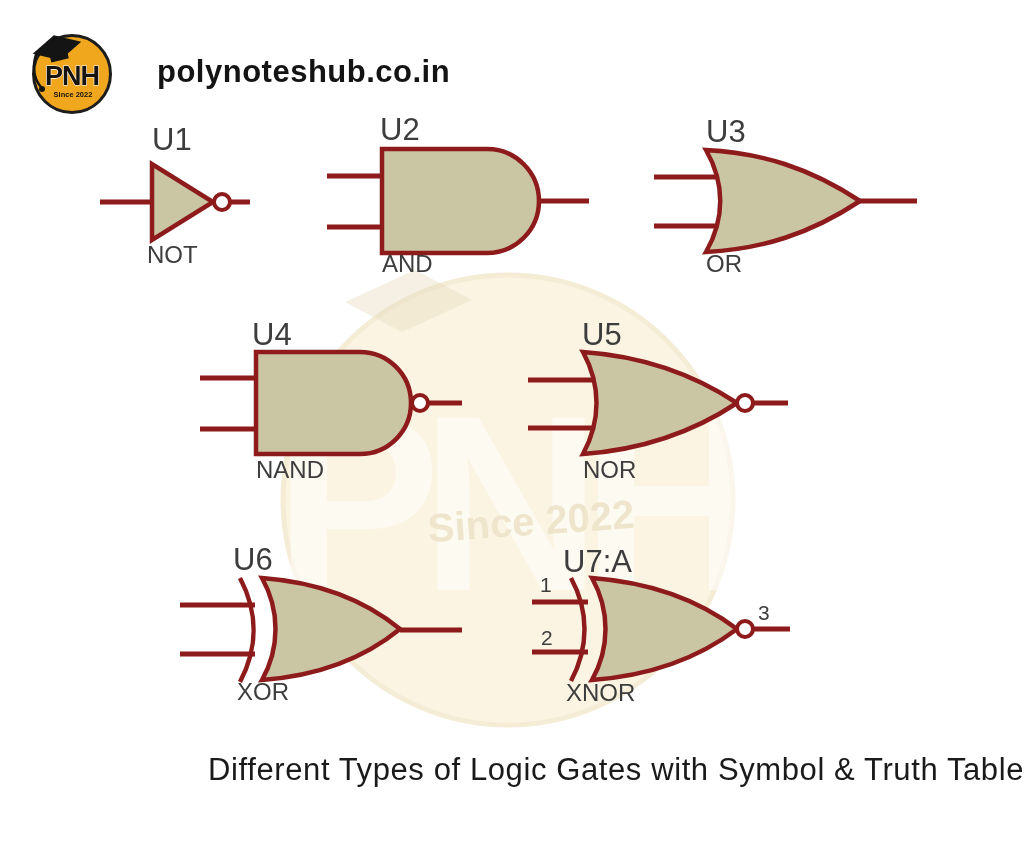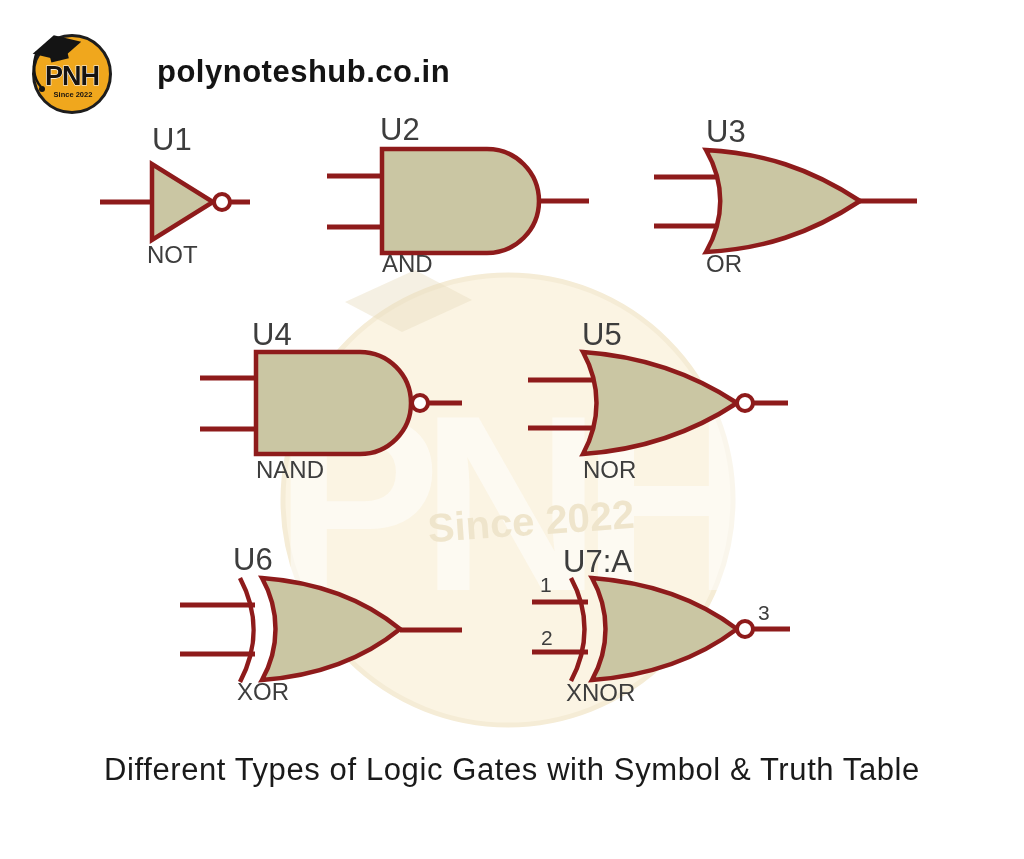--- a/index.html
+++ b/index.html
@@ -30,21 +30,21 @@
   }
   .site-name{
     font-size:31px;
     font-weight:600;
     letter-spacing:.5px;
     color:#141414;
     margin-left:26px;
   }
   .caption{
     position:absolute;left:0;right:0;top:752px;
-    text-align:center;
+    text-align:right;
     font-size:31px;
     font-weight:500;
     letter-spacing:.6px;
     color:var(--caption_color);
     z-index:3;
   }
   
   .wire{stroke:var(--gate_stroke);stroke-width:5;fill:none;}
   .gbody{fill:var(--gate_fill);stroke:var(--gate_stroke);stroke-width:4.5;}
   .xarc{fill:none;stroke:var(--gate_stroke);stroke-width:4.5;}

